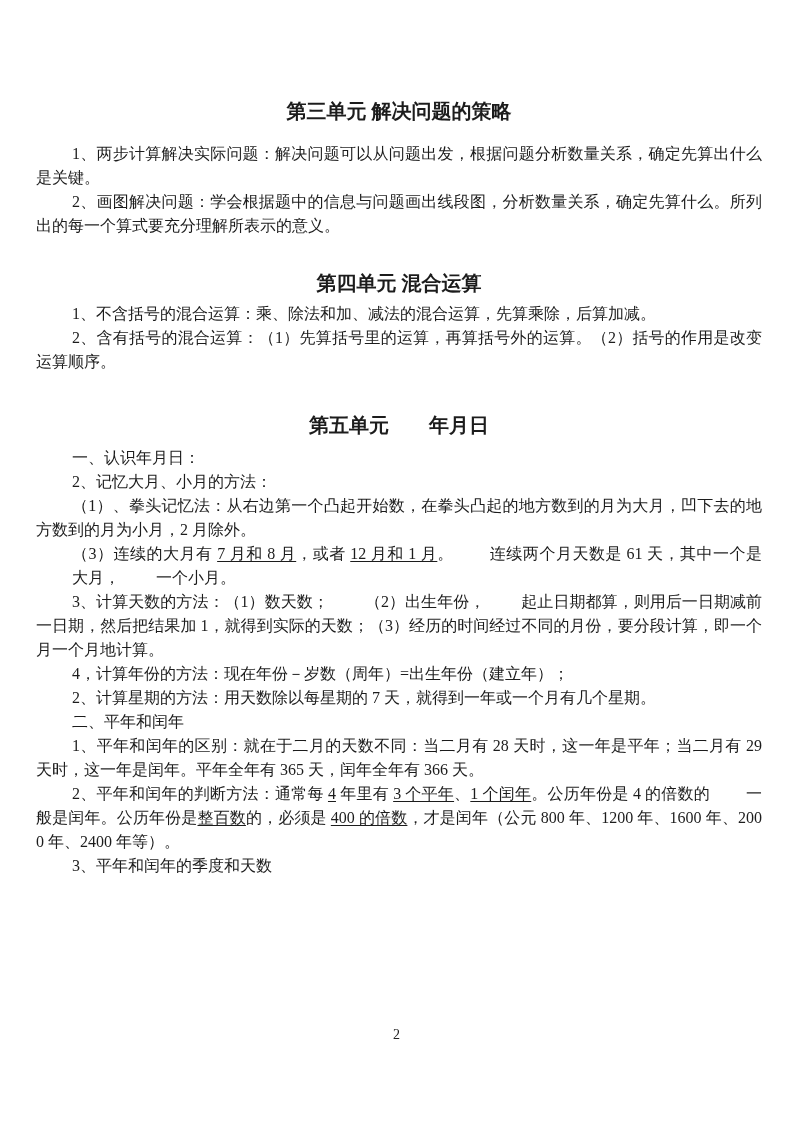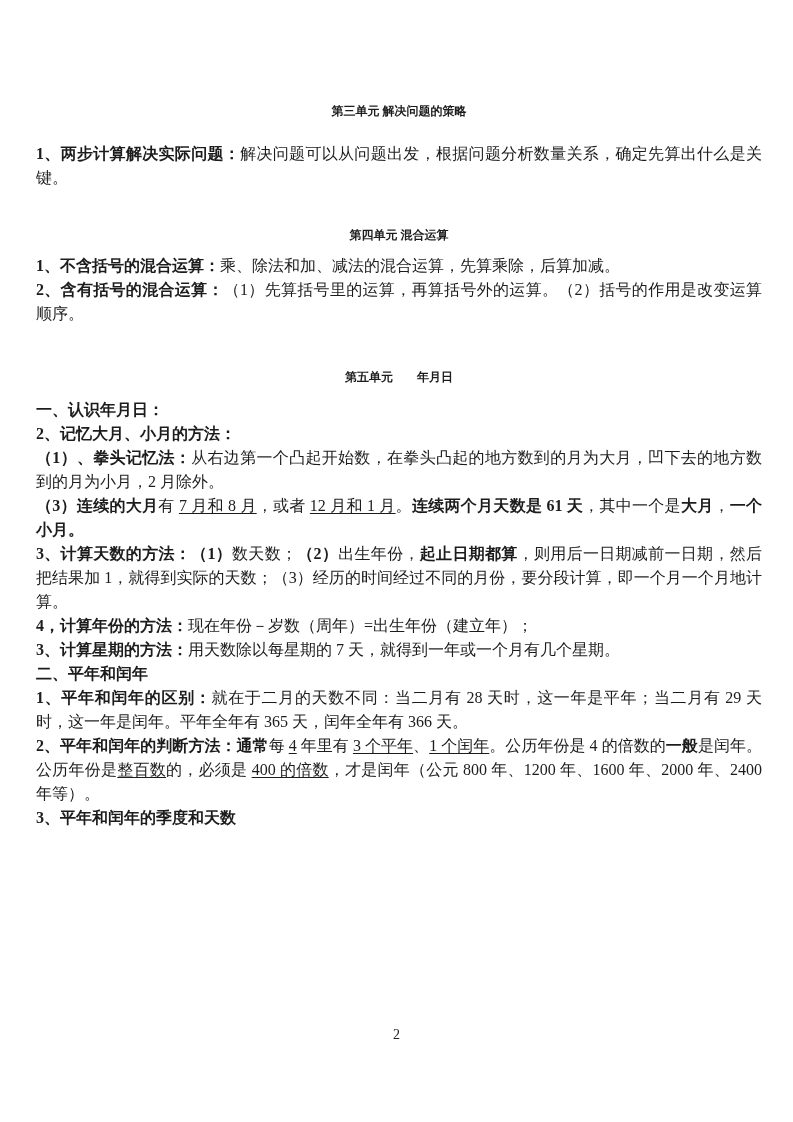--- a/index.html
+++ b/index.html
@@ -14,74 +14,75 @@
     box-sizing: border-box;
     padding: 98px 31px 0 36px;
     background: #ffffff;
     color: #1c1c1c;
     font-family: "Liberation Serif", "DejaVu Serif", serif;
     font-size: 16px;
     overflow: hidden;
   }
   .sec-title {
     margin: 0;
-    font-size: 12px;
+    font-size: 20px;
     line-height: 26px;
     font-weight: 700;
     text-align: center;
     white-space: pre;
   }
   .sec-unit3 .sec-title { margin-bottom: 18px; }
   .sec-unit4 .sec-title { margin-top: 32px; margin-bottom: 6px; }
   .sec-unit5 .sec-title { margin-top: 38px; margin-bottom: 8px; }
   p.para {
     margin: 0;
     line-height: 24px;
     text-align: justify;
     text-align-last: left;
     word-break: break-all;
   }
-  .rb { font-weight: 700; }
+  .rb { font-weight: 400; margin-left: 36px; }
   .ru { text-decoration: underline; text-underline-offset: 2px; }
   .page-number {
     position: absolute;
     top: 1026px;
     left: 0;
     right: 0;
     text-align: center;
     font-size: 14px;
     line-height: 18px;
     color: #222222;
   }
 </style>
 </head>
 <body>
 
 <div class="page">
 
   <section class="sec-unit3">
     <h2 class="sec-title">第三单元 解决问题的策略</h2>
     <p class="para"><span class="rb">1、两步计算解决实际问题：</span><span>解决问题可以从问题出发，根据问题分析数量关系，确定先算出什么是关键。</span></p>
+    <p class="para"><span class="rb">2、画图解决问题：学会</span><span>根据题中的信息与问题画出线段图，分析数量关系，确定先算什么。所列出的每一个算式要充分理解所表示的意义。</span></p>
   </section>
 
   <section class="sec-unit4">
     <h2 class="sec-title">第四单元 混合运算</h2>
     <p class="para"><span class="rb">1、不含括号的混合运算：</span><span>乘、除法和加、减法的混合运算，先算乘除，后算加减。</span></p>
     <p class="para"><span class="rb">2、含有括号的混合运算：</span><span>（1）先算括号里的运算，再算括号外的运算。（2）括号的作用是改变运算顺序。</span></p>
   </section>
 
   <section class="sec-unit5">
     <h2 class="sec-title">第五单元　　年月日</h2>
     <p class="para"><span class="rb">一、认识年月日：</span></p>
     <p class="para"><span class="rb">2、记忆大月、小月的方法：</span></p>
     <p class="para"><span class="rb">（1）、拳头记忆法：</span><span>从右边第一个凸起开始数，在拳头凸起的地方数到的月为大月，凹下去的地方数到的月为小月，2 月除外。</span></p>
     <p class="para"><span class="rb">（3）连续的大月</span><span>有 </span><span class="ru">7 月和 8 月</span><span>，或者 </span><span class="ru">12 月和 1 月</span><span>。</span><span class="rb">连续两个月天数是 61 天</span><span>，其中一个是</span><span class="rb">大月</span><span>，</span><span class="rb">一个小月。</span></p>
     <p class="para"><span class="rb">3、计算天数的方法：（1）</span><span>数天数；</span><span class="rb">（2）</span><span>出生年份，</span><span class="rb">起止日期都算</span><span>，则用后一日期减前一日期，然后把结果加 1，就得到实际的天数；（3）经历的时间经过不同的月份，要分段计算，即一个月一个月地计算。</span></p>
     <p class="para"><span class="rb">4，计算年份的方法：</span><span>现在年份－岁数（周年）=出生年份（建立年）；</span></p>
-    <p class="para"><span class="rb">3、计算星期的方法：</span><span>用天数除以每星期的 7 天，就得到一年或一个月有几个星期。</span></p>
+    <p class="para"><span class="rb">2、计算星期的方法：</span><span>用天数除以每星期的 7 天，就得到一年或一个月有几个星期。</span></p>
     <p class="para"><span class="rb">二、平年和闰年</span></p>
     <p class="para"><span class="rb">1、平年和闰年的区别：</span><span>就在于二月的天数不同：当二月有 28 天时，这一年是平年；当二月有 29 天时，这一年是闰年。平年全年有 365 天，闰年全年有 366 天。</span></p>
     <p class="para"><span class="rb">2、平年和闰年的判断方法：通常</span><span>每 </span><span class="ru">4</span><span> 年里有 </span><span class="ru">3 个平年</span><span>、</span><span class="ru">1 个闰年</span><span>。公历年份是 4 的倍数的</span><span class="rb">一般</span><span>是闰年。公历年份是</span><span class="ru">整百数</span><span>的，必须是 </span><span class="ru">400 的倍数</span><span>，才是闰年（公元 800 年、1200 年、1600 年、2000 年、2400 年等）。</span></p>
     <p class="para"><span class="rb">3、平年和闰年的季度和天数</span></p>
   </section>
 
   <div class="page-number">2</div>
 </div>
 
 </body></html>

